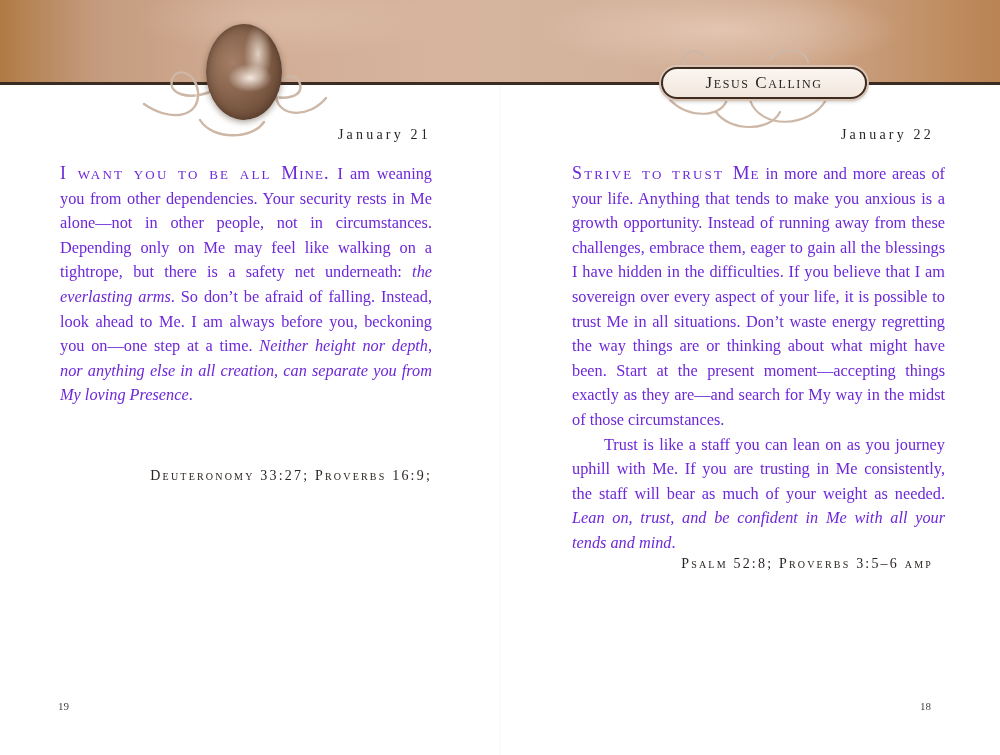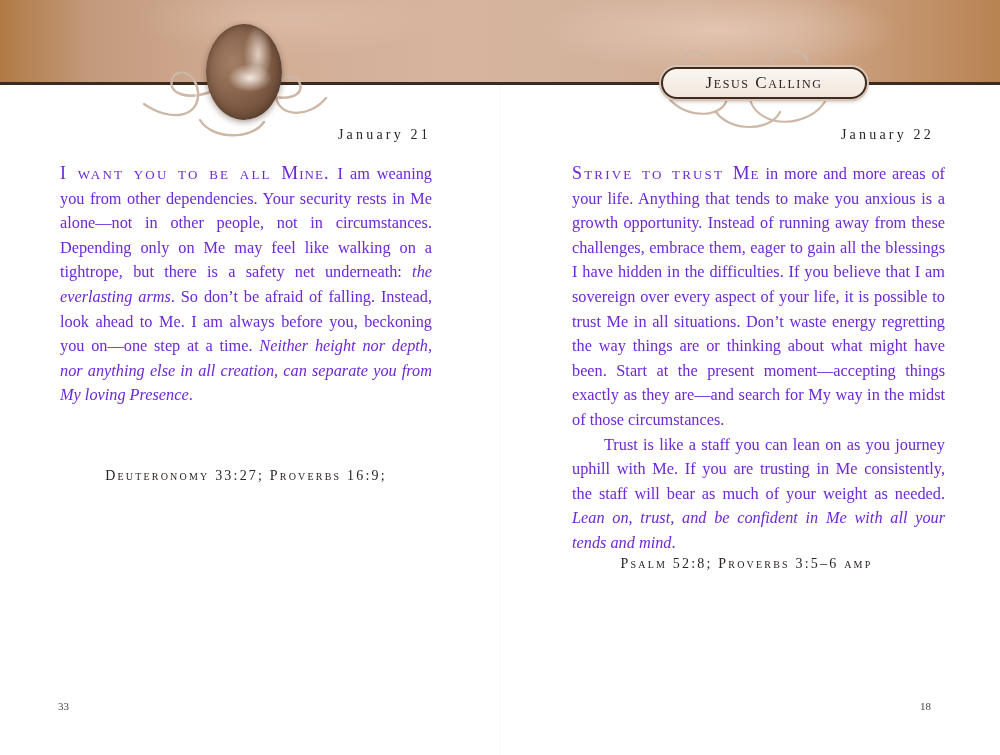--- a/index.html
+++ b/index.html
@@ -58,21 +58,21 @@
     position:absolute; font-size:16.3px; line-height:24.6px; text-align:justify;
     color:#6d28d9;
   }
   .body-text.left { left:60px; top:161px; width:372px; }
   .body-text.right { left:560px; top:161px; width:373px;margin-left:12px; }
   .opener { font-variant:small-caps; letter-spacing:2.2px; font-size:18px; }
   .opener .big { font-size:19px; letter-spacing:1px; }
   em { font-style:italic; }
   .indent { display:block; text-indent:32px; }
   .ref {
-    position:absolute; font-variant:small-caps; letter-spacing:2.2px; text-align:center;
+    position:absolute; font-variant:small-caps; letter-spacing:2.2px; text-align:right;
     font-size:14px; line-height:24px; color:#2a2522;
   }
   .ref.left { left:60px; top:464px; width:372px; }
   .ref.right { left:560px; top:552px; width:373px; }
   .page-number { position:absolute; top:700px; font-size:11px; color:#444; }
   .page-number.left { left:58px; }
   .page-number.right { left:920px; }
 </style>
 </head>
 <body>
@@ -114,21 +114,21 @@
 <div class="date left">January 21</div>
 
 <div class="body-text left">
   <span class="opener"><span>I want you to be all </span><span class="big">Mine</span><span>.</span></span><span> I am weaning you from other dependencies. Your security rests in Me alone—not in other people, not in circumstances. Depending only on Me may feel like walking on a tightrope, but there is a safety net underneath: </span><em>the everlasting arms</em><span>. So don’t be afraid of falling. Instead, look ahead to Me. I am always before you, beckoning you on—one step at a time. </span><em>Neither height nor depth, nor anything else in all creation, can separate you from My loving Presence</em><span>.</span>
 </div>
 
 <div class="ref left">
   <div>Deuteronomy 33:27; Proverbs 16:9;</div>
 </div>
 
-<div class="page-number left">33</div>
+<div class="page-number left">19</div>
 
 <div class="date right">January 22</div>
 
 <div class="body-text right">
   <span class="opener"><span>Strive to trust </span><span class="big">Me</span></span><span> in more and more areas of your life. Anything that tends to make you anxious is a growth opportunity. Instead of running away from these challenges, embrace them, eager to gain all the blessings I have hidden in the difficulties. If you believe that I am sovereign over every aspect of your life, it is possible to trust Me in all situations. Don’t waste energy regretting the way things are or thinking about what might have been. Start at the present moment—accepting things exactly as they are—and search for My way in the midst of those circumstances.</span>
   <span class="indent"><span>Trust is like a staff you can lean on as you journey uphill with Me. If you are trusting in Me consistently, the staff will bear as much of your weight as needed. </span><em>Lean on, trust, and be confident in Me with all your tends and mind</em><span>.</span></span>
 </div>
 
 <div class="ref right">Psalm 52:8; Proverbs 3:5–6 amp</div>
 

